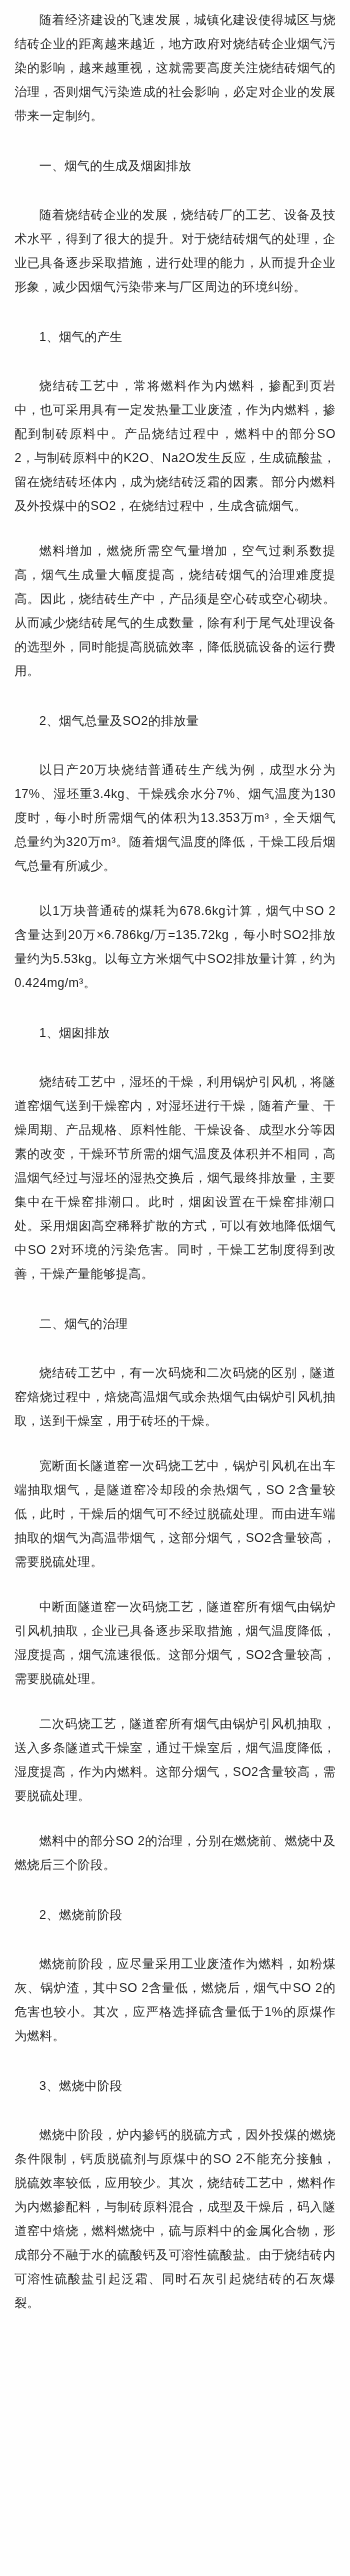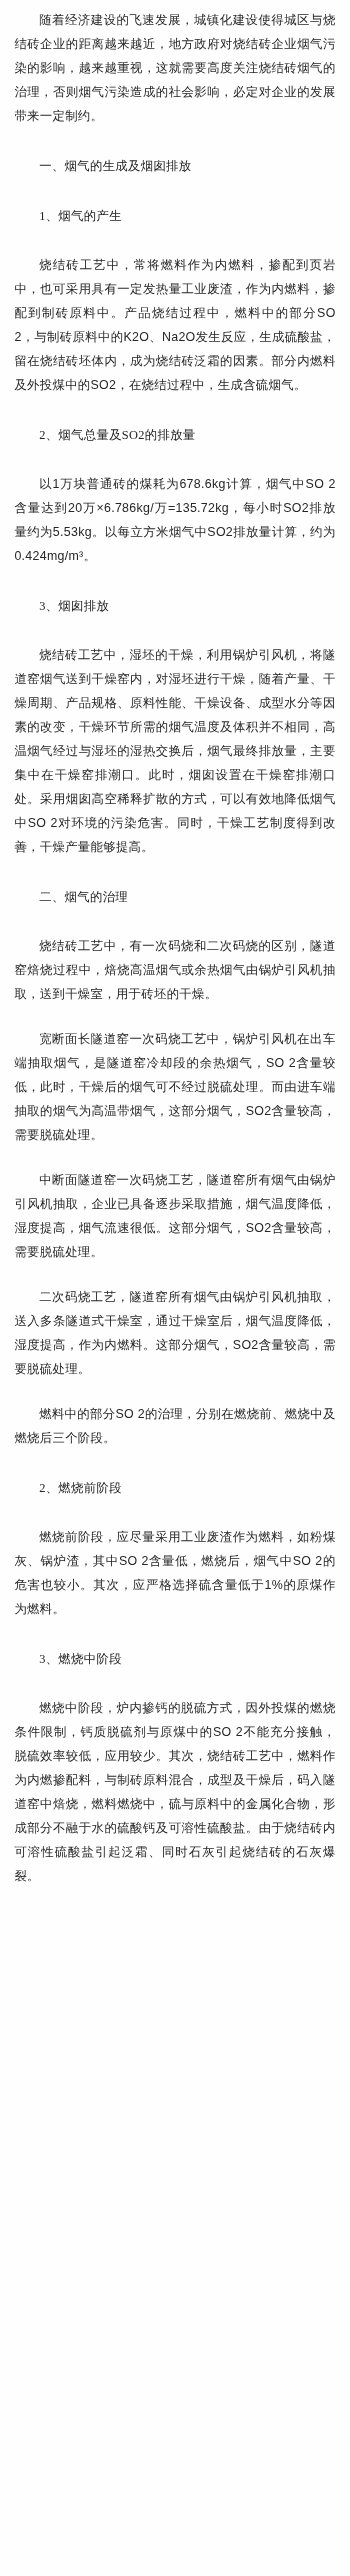--- a/index.html
+++ b/index.html
@@ -31,36 +31,38 @@
     color: #262626;
   }
   .head {
     font-size: 12.4px;
     line-height: 24px;
     letter-spacing: 0.3px;
     text-indent: 2em;
     margin: 26px 0 25px 0;
     color: #222222;
     font-weight: 400;
-    font-family: Liberation Serif, serif;
   }
   .article > :first-child { margin-top: 0; }
 </style>
 </head>
 <body>
 
 <div class="page">
   <div class="article" id="article">
       <div class="para">随着经济建设的飞速发展，城镇化建设使得城区与烧结砖企业的距离越来越近，地方政府对烧结砖企业烟气污染的影响，越来越重视，这就需要高度关注烧结砖烟气的治理，否则烟气污染造成的社会影响，必定对企业的发展带来一定制约。</div>
       <div class="head">一、烟气的生成及烟囱排放</div>
+      <div class="para">随着烧结砖企业的发展，烧结砖厂的工艺、设备及技术水平，得到了很大的提升。对于烧结砖烟气的处理，企业已具备逐步采取措施，进行处理的能力，从而提升企业形象，减少因烟气污染带来与厂区周边的环境纠纷。</div>
       <div class="head">1、烟气的产生</div>
       <div class="para">烧结砖工艺中，常将燃料作为内燃料，掺配到页岩中，也可采用具有一定发热量工业废渣，作为内燃料，掺配到制砖原料中。产品烧结过程中，燃料中的部分SO 2，与制砖原料中的K2O、Na2O发生反应，生成硫酸盐，留在烧结砖坯体内，成为烧结砖泛霜的因素。部分内燃料及外投煤中的SO2，在烧结过程中，生成含硫烟气。</div>
+      <div class="para">燃料增加，燃烧所需空气量增加，空气过剩系数提高，烟气生成量大幅度提高，烧结砖烟气的治理难度提高。因此，烧结砖生产中，产品须是空心砖或空心砌块。从而减少烧结砖尾气的生成数量，除有利于尾气处理设备的选型外，同时能提高脱硫效率，降低脱硫设备的运行费用。</div>
       <div class="head">2、烟气总量及SO2的排放量</div>
+      <div class="para">以日产20万块烧结普通砖生产线为例，成型水分为17%、湿坯重3.4kg、干燥残余水分7%、烟气温度为130度时，每小时所需烟气的体积为13.353万m³，全天烟气总量约为320万m³。随着烟气温度的降低，干燥工段后烟气总量有所减少。</div>
       <div class="para">以1万块普通砖的煤耗为678.6kg计算，烟气中SO 2含量达到20万×6.786kg/万=135.72kg，每小时SO2排放量约为5.53kg。以每立方米烟气中SO2排放量计算，约为0.424mg/m³。</div>
-      <div class="head">3、烟囱排放</div>
+      <div class="head">1、烟囱排放</div>
       <div class="para">烧结砖工艺中，湿坯的干燥，利用锅炉引风机，将隧道窑烟气送到干燥窑内，对湿坯进行干燥，随着产量、干燥周期、产品规格、原料性能、干燥设备、成型水分等因素的改变，干燥环节所需的烟气温度及体积并不相同，高温烟气经过与湿坯的湿热交换后，烟气最终排放量，主要集中在干燥窑排潮口。此时，烟囱设置在干燥窑排潮口处。采用烟囱高空稀释扩散的方式，可以有效地降低烟气中SO 2对环境的污染危害。同时，干燥工艺制度得到改善，干燥产量能够提高。</div>
       <div class="head">二、烟气的治理</div>
       <div class="para">烧结砖工艺中，有一次码烧和二次码烧的区别，隧道窑焙烧过程中，焙烧高温烟气或余热烟气由锅炉引风机抽取，送到干燥室，用于砖坯的干燥。</div>
       <div class="para">宽断面长隧道窑一次码烧工艺中，锅炉引风机在出车端抽取烟气，是隧道窑冷却段的余热烟气，SO 2含量较低，此时，干燥后的烟气可不经过脱硫处理。而由进车端抽取的烟气为高温带烟气，这部分烟气，SO2含量较高，需要脱硫处理。</div>
       <div class="para">中断面隧道窑一次码烧工艺，隧道窑所有烟气由锅炉引风机抽取，企业已具备逐步采取措施，烟气温度降低，湿度提高，烟气流速很低。这部分烟气，SO2含量较高，需要脱硫处理。</div>
       <div class="para">二次码烧工艺，隧道窑所有烟气由锅炉引风机抽取，送入多条隧道式干燥室，通过干燥室后，烟气温度降低，湿度提高，作为内燃料。这部分烟气，SO2含量较高，需要脱硫处理。</div>
       <div class="para">燃料中的部分SO 2的治理，分别在燃烧前、燃烧中及燃烧后三个阶段。</div>
       <div class="head">2、燃烧前阶段</div>
       <div class="para">燃烧前阶段，应尽量采用工业废渣作为燃料，如粉煤灰、锅炉渣，其中SO 2含量低，燃烧后，烟气中SO 2的危害也较小。其次，应严格选择硫含量低于1%的原煤作为燃料。</div>
       <div class="head">3、燃烧中阶段</div>

